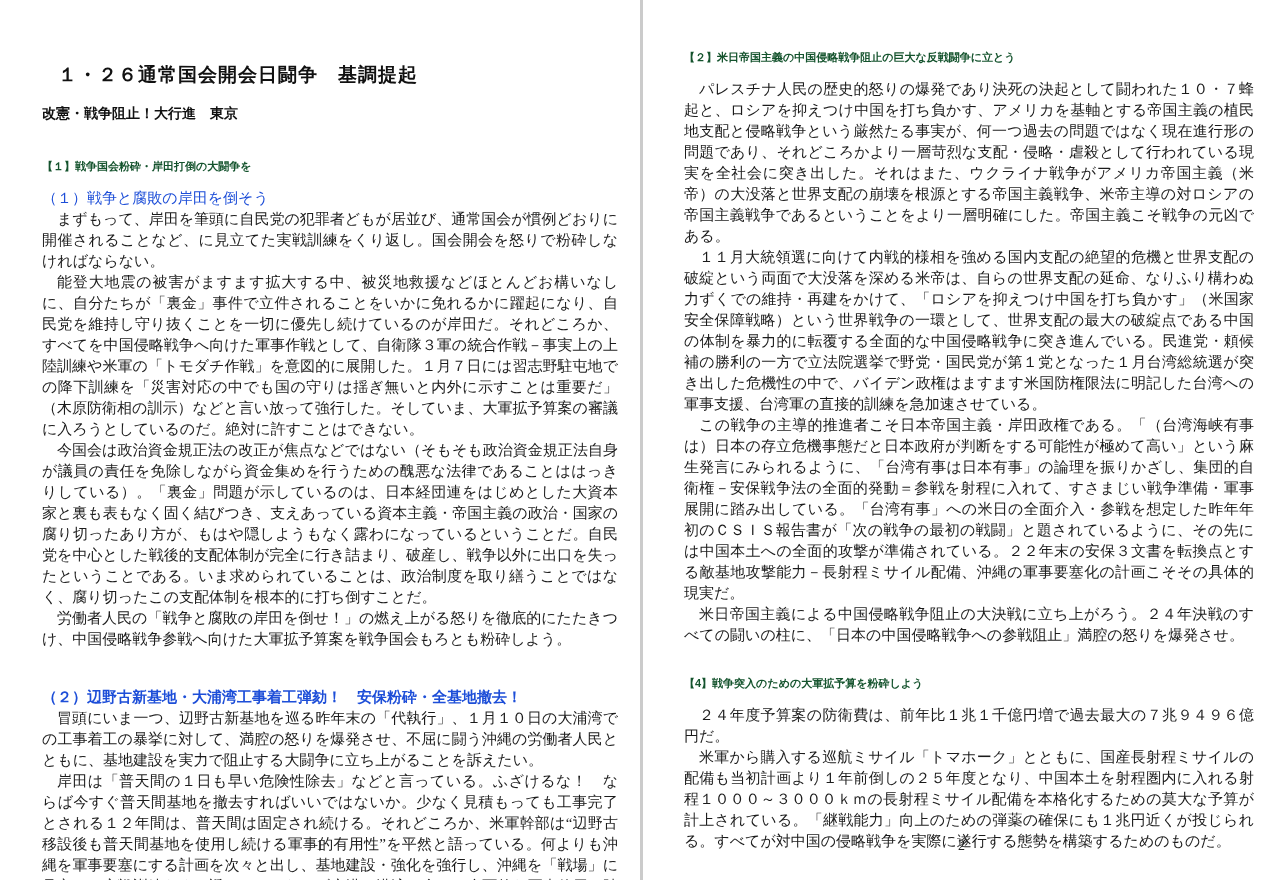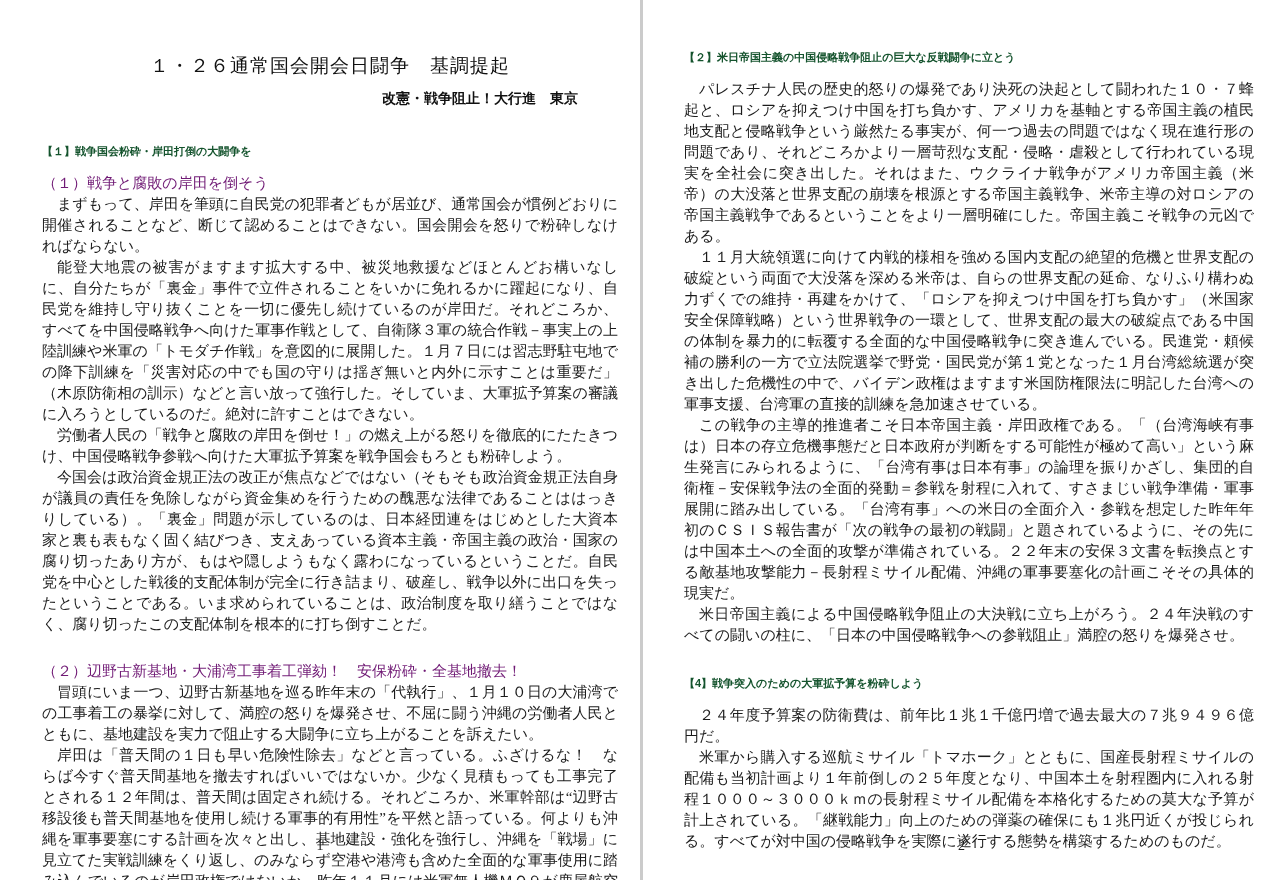--- a/index.html
+++ b/index.html
@@ -16,56 +16,55 @@
       width: 640px; height: 880px;
       position: relative;
       padding: 46px 22px 0 42px;
       background: #ffffff;
     }
     .page.right {
       border-left: 3px solid #cbcbcb;
       padding: 46px 26px 0 41px;
     }
     .doc-title {
-      margin: 7px;
+      margin: 16px;
       font-family: "Liberation Sans", "DejaVu Sans", sans-serif;
-      font-weight: normal;
+      font-weight: bold;
       font-size: 19px;
       line-height: 26px;
-      text-align: center;
+      text-align: left;
       letter-spacing: 1px;
       color: #111;
     }
     .doc-subtitle {
       margin: 10px 40px 0 0;
       font-family: "Liberation Sans", "DejaVu Sans", sans-serif;
       font-weight: bold;
       font-size: 14px;
       line-height: 19px;
-      text-align: right;
       color: #111;
     }
     .sec {
       margin: 26px 0 11px 0;
       font-family: "Liberation Sans", "DejaVu Sans", sans-serif;
       font-weight: bold;
       font-size: 11px;
       line-height: 22px;
       color: #14532d;
     }
     .sec.first-on-page { margin-top: 0; }
     .sec.after-subtitle { margin-top: 32px; }
     .subhead {
       margin: 0;
       font-size: 15px;
       line-height: 21px;
       text-indent: 0;
-      color: #701a75;
+      color: #1d4ed8;
     }
-    .subhead.spaced { margin-top: 26px; }
+    .subhead.spaced { margin-top: 37px; font-weight: bold; }
     p.body {
       margin: 0;
       font-size: 15px;
       line-height: 21px;
       text-align: justify;
       text-indent: 1em;
       color: #1b1b1b;
     }
     .pageno {
       position: absolute;
@@ -81,24 +80,24 @@
 
 <div class="spread">
 
   <div class="page">
     <h1 class="doc-title">１・２６通常国会開会日闘争　基調提起</h1>
     <div class="doc-subtitle">改憲・戦争阻止！大行進　東京</div>
 
     <h2 class="sec after-subtitle">【１】戦争国会粉砕・岸田打倒の大闘争を</h2>
 
     <div class="subhead">（１）戦争と腐敗の岸田を倒そう</div>
-    <p class="body">まずもって、岸田を筆頭に自民党の犯罪者どもが居並び、通常国会が慣例どおりに開催されることなど、断じて認めることはできない。国会開会を怒りで粉砕しなければならない。</p>
+    <p class="body">まずもって、岸田を筆頭に自民党の犯罪者どもが居並び、通常国会が慣例どおりに開催されることなど、に見立てた実戦訓練をくり返し。国会開会を怒りで粉砕しなければならない。</p>
     <p class="body">能登大地震の被害がますます拡大する中、被災地救援などほとんどお構いなしに、自分たちが「裏金」事件で立件されることをいかに免れるかに躍起になり、自民党を維持し守り抜くことを一切に優先し続けているのが岸田だ。それどころか、すべてを中国侵略戦争へ向けた軍事作戦として、自衛隊３軍の統合作戦－事実上の上陸訓練や米軍の「トモダチ作戦」を意図的に展開した。１月７日には習志野駐屯地での降下訓練を「災害対応の中でも国の守りは揺ぎ無いと内外に示すことは重要だ」（木原防衛相の訓示）などと言い放って強行した。そしていま、大軍拡予算案の審議に入ろうとしているのだ。絶対に許すことはできない。</p>
+    <p class="body">今国会は政治資金規正法の改正が焦点などではない（そもそも政治資金規正法自身が議員の責任を免除しながら資金集めを行うための醜悪な法律であることははっきりしている）。「裏金」問題が示しているのは、日本経団連をはじめとした大資本家と裏も表もなく固く結びつき、支えあっている資本主義・帝国主義の政治・国家の腐り切ったあり方が、もはや隠しようもなく露わになっているということだ。自民党を中心とした戦後的支配体制が完全に行き詰まり、破産し、戦争以外に出口を失ったということである。いま求められていることは、政治制度を取り繕うことではなく、腐り切ったこの支配体制を根本的に打ち倒すことだ。</p>
     <p class="body">労働者人民の「戦争と腐敗の岸田を倒せ！」の燃え上がる怒りを徹底的にたたきつけ、中国侵略戦争参戦へ向けた大軍拡予算案を戦争国会もろとも粉砕しよう。</p>
-    <p class="body">今国会は政治資金規正法の改正が焦点などではない（そもそも政治資金規正法自身が議員の責任を免除しながら資金集めを行うための醜悪な法律であることははっきりしている）。「裏金」問題が示しているのは、日本経団連をはじめとした大資本家と裏も表もなく固く結びつき、支えあっている資本主義・帝国主義の政治・国家の腐り切ったあり方が、もはや隠しようもなく露わになっているということだ。自民党を中心とした戦後的支配体制が完全に行き詰まり、破産し、戦争以外に出口を失ったということである。いま求められていることは、政治制度を取り繕うことではなく、腐り切ったこの支配体制を根本的に打ち倒すことだ。</p>
 
     <div class="subhead spaced">（２）辺野古新基地・大浦湾工事着工弾劾！　安保粉砕・全基地撤去！</div>
     <p class="body">冒頭にいま一つ、辺野古新基地を巡る昨年末の「代執行」、１月１０日の大浦湾での工事着工の暴挙に対して、満腔の怒りを爆発させ、不屈に闘う沖縄の労働者人民とともに、基地建設を実力で阻止する大闘争に立ち上がることを訴えたい。</p>
     <p class="body">岸田は「普天間の１日も早い危険性除去」などと言っている。ふざけるな！　ならば今すぐ普天間基地を撤去すればいいではないか。少なく見積もっても工事完了とされる１２年間は、普天間は固定され続ける。それどころか、米軍幹部は“辺野古移設後も普天間基地を使用し続ける軍事的有用性”を平然と語っている。何よりも沖縄を軍事要塞にする計画を次々と出し、基地建設・強化を強行し、沖縄を「戦場」に見立てた実戦訓練をくり返し、のみならず空港や港湾も含めた全面的な軍事使用に踏み込んでいるのが岸田政権ではないか。昨年１１月には米軍無人機ＭＱ９が鹿屋航空基地から移駐されて嘉手納基地へ正式配備され、対中国侵略戦争の作戦計画ＥＡＢＯ（遠征前進基地作戦）の主力を担う米海兵隊・海兵沿岸連隊（ＭＬＲ）の新部隊が発足した。直近でも、嘉手納ではパラシュート降下訓練が強行され、辺野古の住宅地上空でつり下げ訓練も行われている。何が「負担軽減」か！　沖縄の不屈の怒りと闘いに国家暴力を振りかざして襲い掛かり、中国侵略戦争のために沖縄全土を軍事要塞にするための辺野古新基地建設を絶対に許さない。</p>
 
     <div class="pageno">1</div>
   </div>
 
   <div class="page right">
     <h2 class="sec first-on-page">【２】米日帝国主義の中国侵略戦争阻止の巨大な反戦闘争に立とう</h2>

